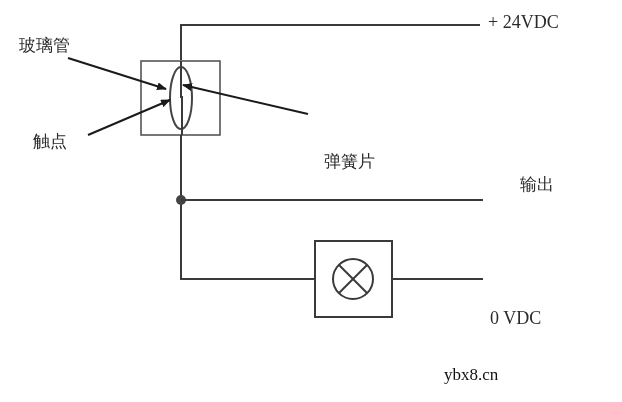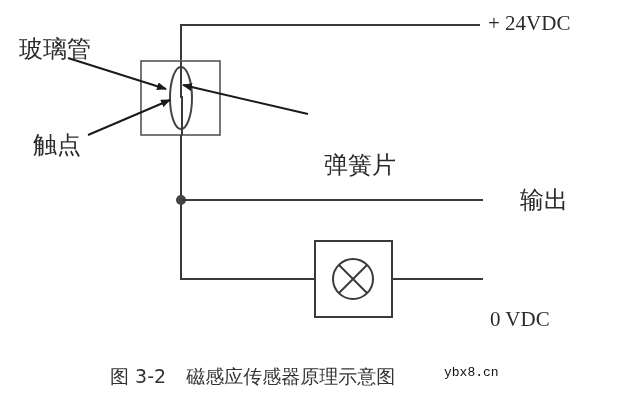--- a/index.html
+++ b/index.html
@@ -12,27 +12,27 @@
       font-family: "DejaVu Serif", "Liberation Serif", serif;
       color: #2a2a2a;
     }
     #canvas svg { position: absolute; left: 0; top: 0; }
     .lbl {
       position: absolute;
       white-space: nowrap;
       line-height: 1;
       color: #2a2a2a;
     }
-    .cn { font-family: "DejaVu Sans", "Liberation Sans", sans-serif; font-size: 24px; }
-    .en { font-family: "Liberation Serif", "DejaVu Serif", serif; font-size: 21px; }
+    .cn { font-family: "DejaVu Sans", "Liberation Sans", sans-serif; font-size: 17px; }
+    .en { font-family: "Liberation Serif", "DejaVu Serif", serif; font-size: 18px; }
     .caption { font-family: "DejaVu Sans", "Liberation Sans", sans-serif; font-size: 19px; color: #333; }
     .watermark {
       position: absolute;
-      font-family: Liberation Mono, monospace;
-      font-size: 13px;
+      font-family: Liberation Serif, serif;
+      font-size: 17px;
       color: #111;
       white-space: nowrap;
     }
   </style>
 </head>
 <body>
 
 <div id="canvas">
 
   <svg width="622" height="402" viewBox="0 0 622 402">
@@ -74,23 +74,18 @@
 
     <line x1="68" y1="58" x2="166" y2="89" stroke="#1a1a1a" stroke-width="2" marker-end="url(#arrowhead)"></line>
     <line x1="88" y1="135" x2="170" y2="100" stroke="#1a1a1a" stroke-width="2" marker-end="url(#arrowhead)"></line>
     <line x1="308" y1="114" x2="183" y2="85" stroke="#1a1a1a" stroke-width="2" marker-end="url(#arrowhead)"></line>
   </svg>
 
   <div class="lbl cn" style="left:19px; top:37px;">玻璃管</div>
   <div class="lbl cn" style="left:33px; top:133px;">触点</div>
   <div class="lbl cn" style="left:324px; top:114px;margin-top:39px;">弹簧片</div>
   <div class="lbl en" style="left:488px; top:13px;">+ 24VDC</div>
-  <div class="lbl cn" style="left:520px; top:188px;">输出</div>
+  <div class="lbl cn" style="left:520px; top:176px;">输出</div>
   <div class="lbl en" style="left:490px; top:269px;margin-top:40px;">0 VDC</div>
 
-  <div class="lbl caption" style="left:110px; top:367px;">
-    <span>图 3-2</span>
-    <span style="display:inline-block;width:8px;"></span>
-    <span>磁感应传感器原理示意图</span>
-  </div>
 
   <div class="watermark" style="left:444px; top:365px;">ybx8.cn</div>
 </div>
 
 </body></html>

